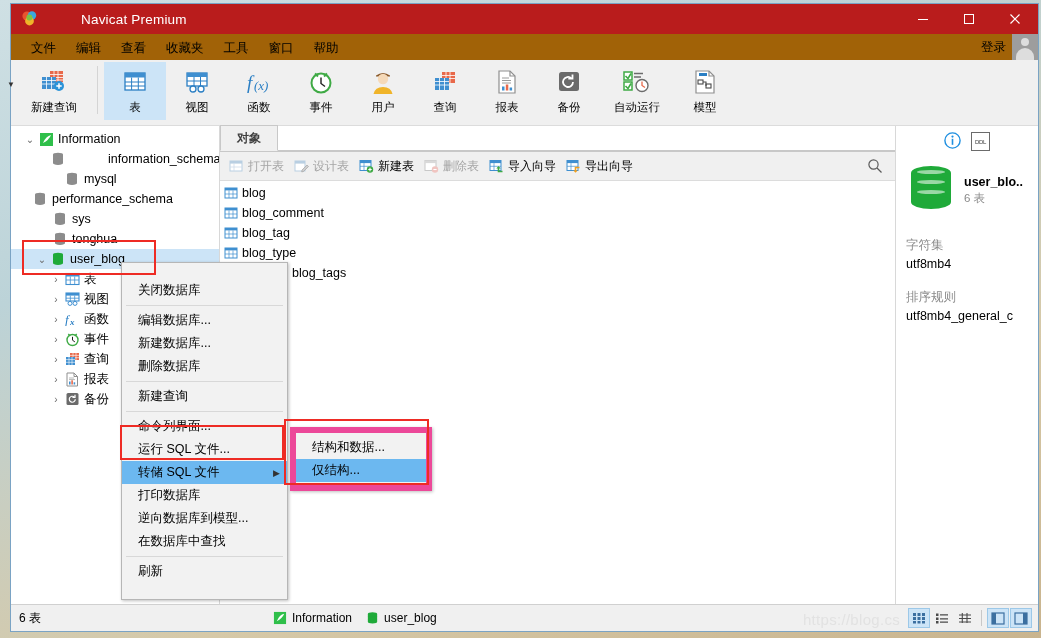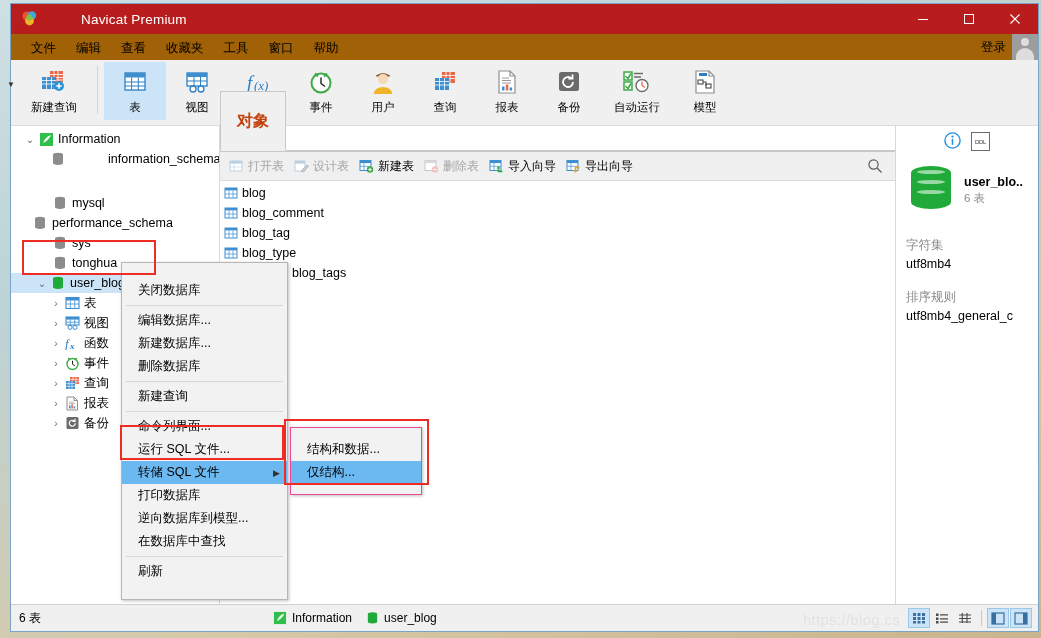--- a/index.html
+++ b/index.html
@@ -63,22 +63,22 @@
   .tnode.sel{background:#cce4f7;}
   .tw{width:14px;display:flex;align-items:center;justify-content:center;color:#6d6d6d;font-size:10px;}
   .ticon{width:18px;display:flex;align-items:center;justify-content:center;margin-right:3px;}
   
   #centerpane{flex:1 1 auto;display:flex;flex-direction:column;min-width:0;background:#fff;position:relative;}
   #tabstrip{
     height:25px;flex:0 0 25px;background:#f0f0f0;display:flex;align-items:flex-end;
     border-bottom:1px solid #c8c8c8;
   }
   .tab{
-    height:24px;padding:17px 16px;font-size:16px;display:flex;align-items:center;
-    background:#f0f0f0;color:#c2410c;border:1px solid transparent;
+    height:24px;padding:0 16px;font-size:12px;display:flex;align-items:center;
+    background:#f0f0f0;color:#404040;border:1px solid transparent;
   }
   .tab.active{background:#f0f0f0;border:1px solid #c8c8c8;border-bottom:1px solid #f0f0f0;font-weight:bold;}
   .tab-rest{flex:1;border-bottom:1px solid #c8c8c8;background:#fff;margin-bottom:0;height:24px;}
   #objbar{
     height:28px;flex:0 0 28px;background:#f0f0f0;border-bottom:1px solid #dcdcdc;
     display:flex;align-items:center;padding-left:4px;position:relative;
   }
   .obtn{display:flex;align-items:center;font-size:12px;color:#000;padding:2px 5px;white-space:nowrap;}
   .obtn.dis{color:#a5a5a5;}
   .obtn .oi{margin-right:4px;display:flex;align-items:center;}
@@ -121,21 +121,21 @@
     position:absolute;left:121px;top:262px;width:165px;background:#f2f2f2;
     border:1px solid #b6b6b6;box-shadow:1px 1px 3px rgba(0,0,0,.25);
     padding:16px 0;z-index:40;
   }
   .cmi{height:23px;display:flex;align-items:center;padding-left:16px;font-size:12.5px;color:#000;position:relative;}
   .cmi.hl{background:#6cb8f0;}
   .cmsep{height:1px;background:#d8d8d8;margin:3px 4px;}
   .cmi .arrow{position:absolute;right:7px;font-size:9px;color:#333;}
   #submenu{
     position:absolute;left:290px;top:427px;width:130px;background:#f2f2f2;
-    border:1px solid #ec4899;box-shadow:1px 1px 3px rgba(0,0,0,.25);padding:10px 0;z-index:41;
+    border:6px solid #ec4899;box-shadow:1px 1px 3px rgba(0,0,0,.25);padding:3px 0;z-index:41;
   }
   
   .redbox{position:absolute;border:2px solid #ee2b24;z-index:60;pointer-events:none;}
   #red-userblog{left:22px;top:240px;width:130px;height:31px;}
   #red-dump{left:120px;top:425px;width:160px;height:31px;}
   #red-sub{left:284px;top:419px;width:141px;height:62px;}
 </style>
 </head>
 <body>
 
@@ -367,21 +367,21 @@
                 <ellipse cx="7" cy="5.6" rx="5" ry="1.8"></ellipse>
                 <rect x="2" y="5.6" width="10" height="3"></rect>
                 <ellipse cx="7" cy="8.6" rx="5" ry="1.8"></ellipse>
                 <rect x="2" y="8.6" width="10" height="2.5"></rect>
                 <ellipse cx="7" cy="11.1" rx="5" ry="1.8"></ellipse>
               </g>
             </svg>
         </span>
         <span>information_schema</span>
       </div>
-      <div class="tnode" style="padding-left:40px;margin-top:24px;">
+      <div class="tnode" style="padding-left:52px;">
         <span class="ticon">
           <svg width="14" height="14" viewBox="0 0 14 14">
               <g fill="#8c8c8c">
                 <ellipse cx="7" cy="2.6" rx="5" ry="1.8"></ellipse>
                 <rect x="2" y="2.6" width="10" height="3"></rect>
                 <ellipse cx="7" cy="5.6" rx="5" ry="1.8"></ellipse>
                 <rect x="2" y="5.6" width="10" height="3"></rect>
                 <ellipse cx="7" cy="8.6" rx="5" ry="1.8"></ellipse>
                 <rect x="2" y="8.6" width="10" height="2.5"></rect>
                 <ellipse cx="7" cy="11.1" rx="5" ry="1.8"></ellipse>

